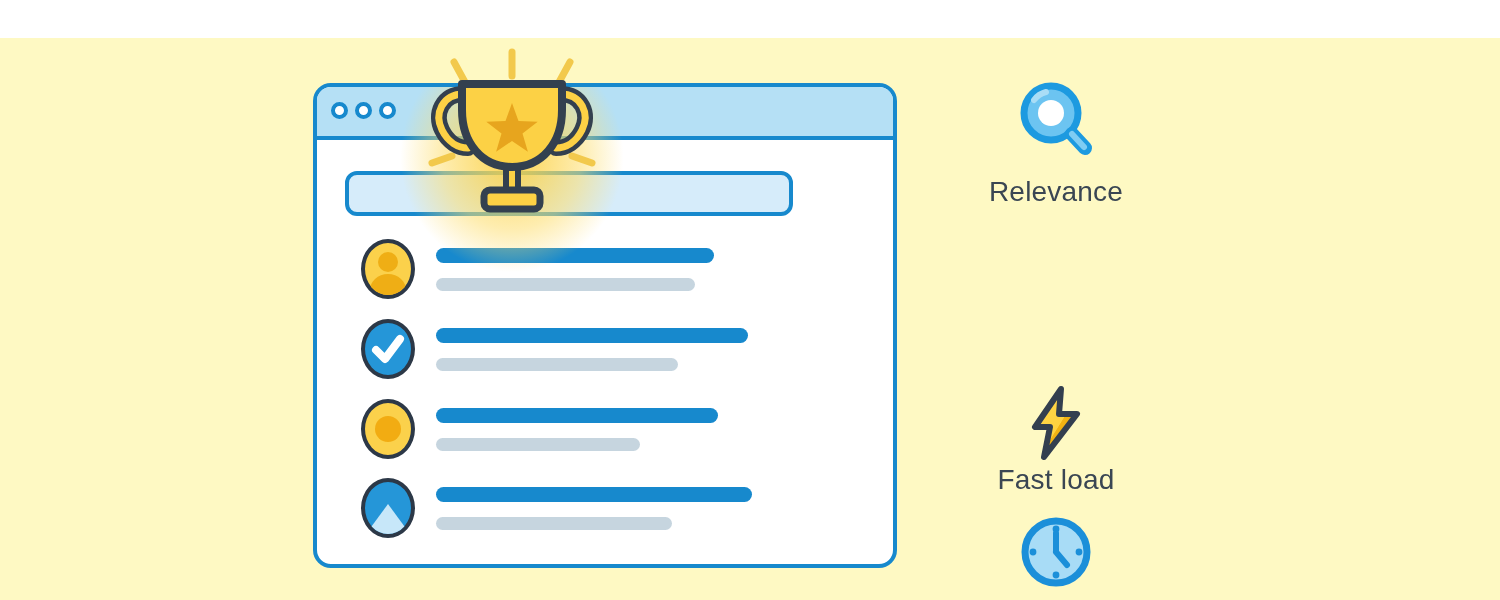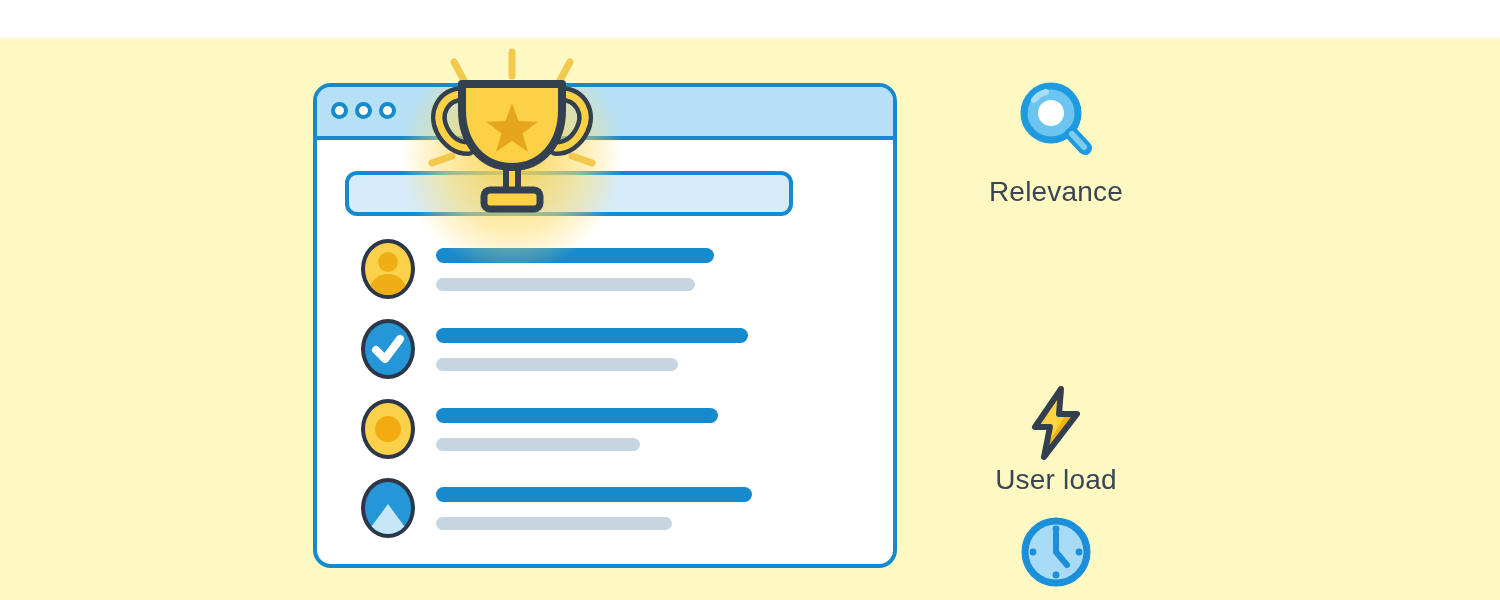--- a/index.html
+++ b/index.html
@@ -191,21 +191,21 @@
       <defs>
         <linearGradient id="boltGrad" x1="0" y1="0" x2="1" y2="1">
           <stop offset="0" stop-color="#ffd84d"></stop>
           <stop offset="0.55" stop-color="#ffd23f"></stop>
           <stop offset="0.56" stop-color="#f2b313"></stop>
           <stop offset="1" stop-color="#eda90c"></stop>
         </linearGradient>
       </defs>
       <path d="M37,5 L11,43 L26,43 L20,73 L53,30 L35,30 Z" fill="url(#boltGrad)" stroke="#333f4f" stroke-width="6" stroke-linejoin="round"></path>
     </svg>
-    <div class="factor-label">User load</div>
+    <div class="factor-label">Fast load</div>
   </div>
 
   <div class="factor f4">
     <svg viewBox="0 0 72 72" width="72" height="72">
       <circle cx="36" cy="36" r="31" fill="#a8dcf6" stroke="#1b8fd9" stroke-width="7"></circle>
       <circle cx="36" cy="13" r="3.4" fill="#1b8fd9"></circle>
       <circle cx="59" cy="36" r="3.4" fill="#1b8fd9"></circle>
       <circle cx="36" cy="59" r="3.4" fill="#1b8fd9"></circle>
       <circle cx="13" cy="36" r="3.4" fill="#1b8fd9"></circle>
       <path d="M36,36 L36,17 M36,36 L47,49" fill="none" stroke="#1b8fd9" stroke-width="6" stroke-linecap="round"></path>

